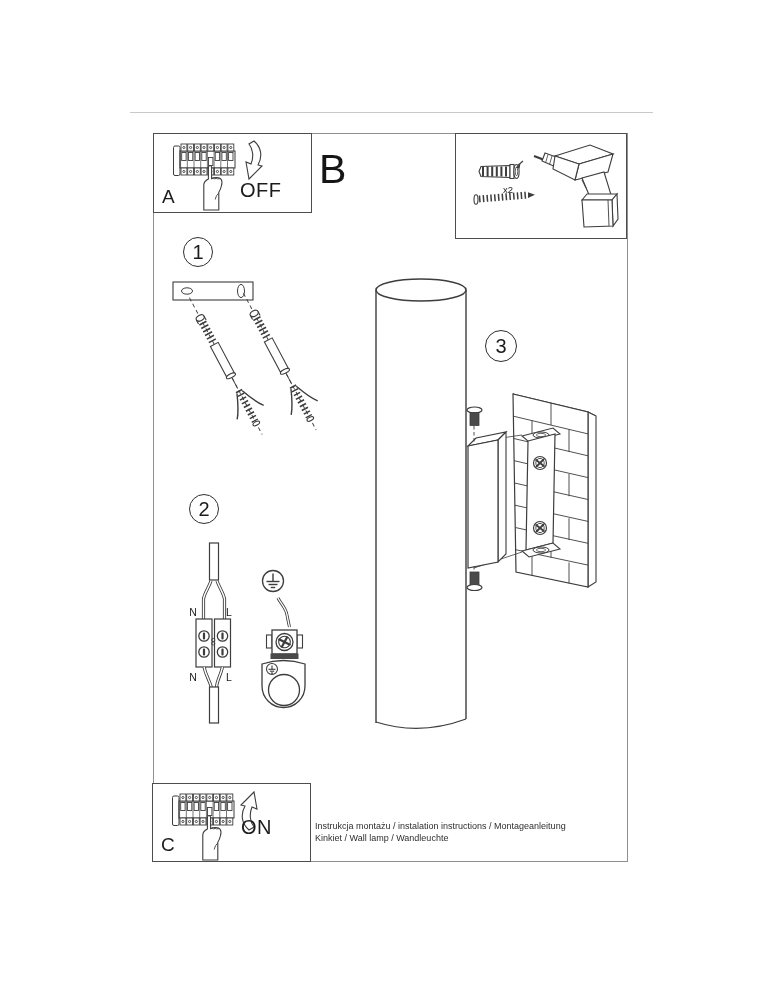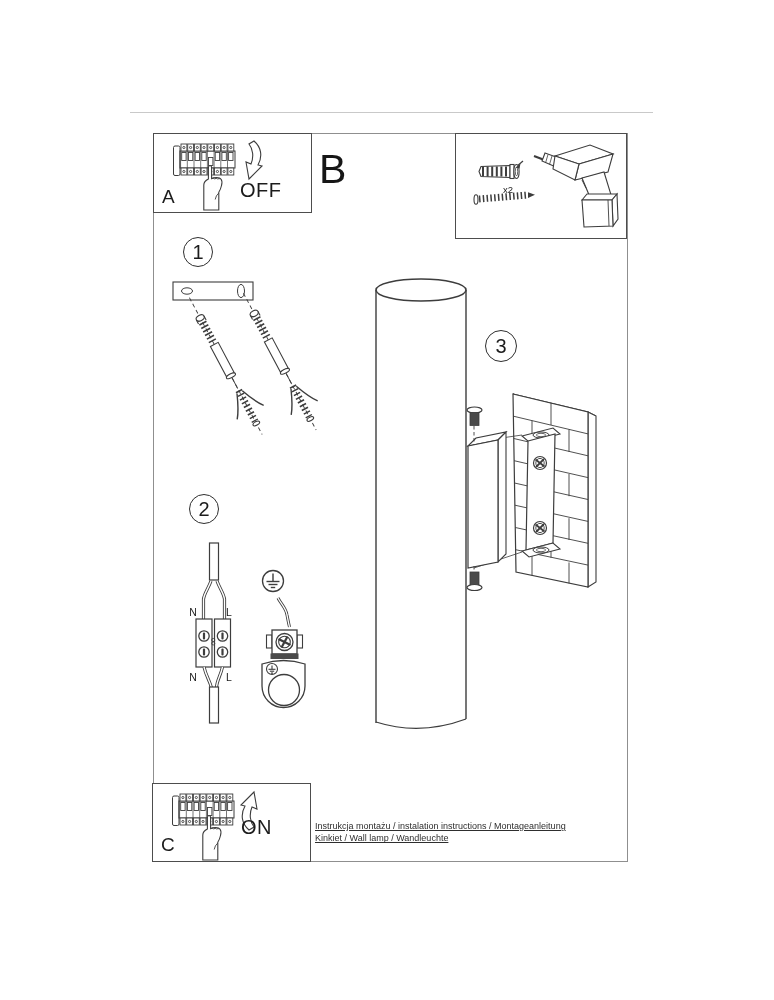--- a/index.html
+++ b/index.html
@@ -15,21 +15,21 @@
   #parts-box{left:455px;top:133px;width:170px;height:104px;}
   .corner-letter{font-size:19px;color:#1c1c1c;}
   .onoff{font-size:20px;color:#1c1c1c;letter-spacing:0.5px;text-align:center;}
   #letter-b{left:319px;top:146px;font-size:41px;color:#161616;}
   .step-circle{width:28px;height:28px;border:1.4px solid #2f2f2f;border-radius:50%;
                display:flex;align-items:center;justify-content:center;
                font-size:20px;color:#1c1c1c;background:#fff;}
   #step1-circle{left:183px;top:237px;}
   #step2-circle{left:189px;top:494px;}
   #step3-circle{left:485px;top:330px;width:30px;height:30px;}
-  #caption{left:315px;top:820px;font-size:9px;line-height:12.4px;color:#2e2e2e;white-space:nowrap;text-decoration:underline;}
+  #caption{left:315px;top:820px;font-size:9px;line-height:12.4px;color:#2e2e2e;white-space:nowrap;}
   svg text{font-family:"Liberation Sans", sans-serif;fill:#1c1c1c;}
 </style>
 </head>
 <body>
 
 <div id="sheet">
 
   <div id="top-rule" class="abs"></div>
   <div id="main-frame" class="abs"></div>
 

